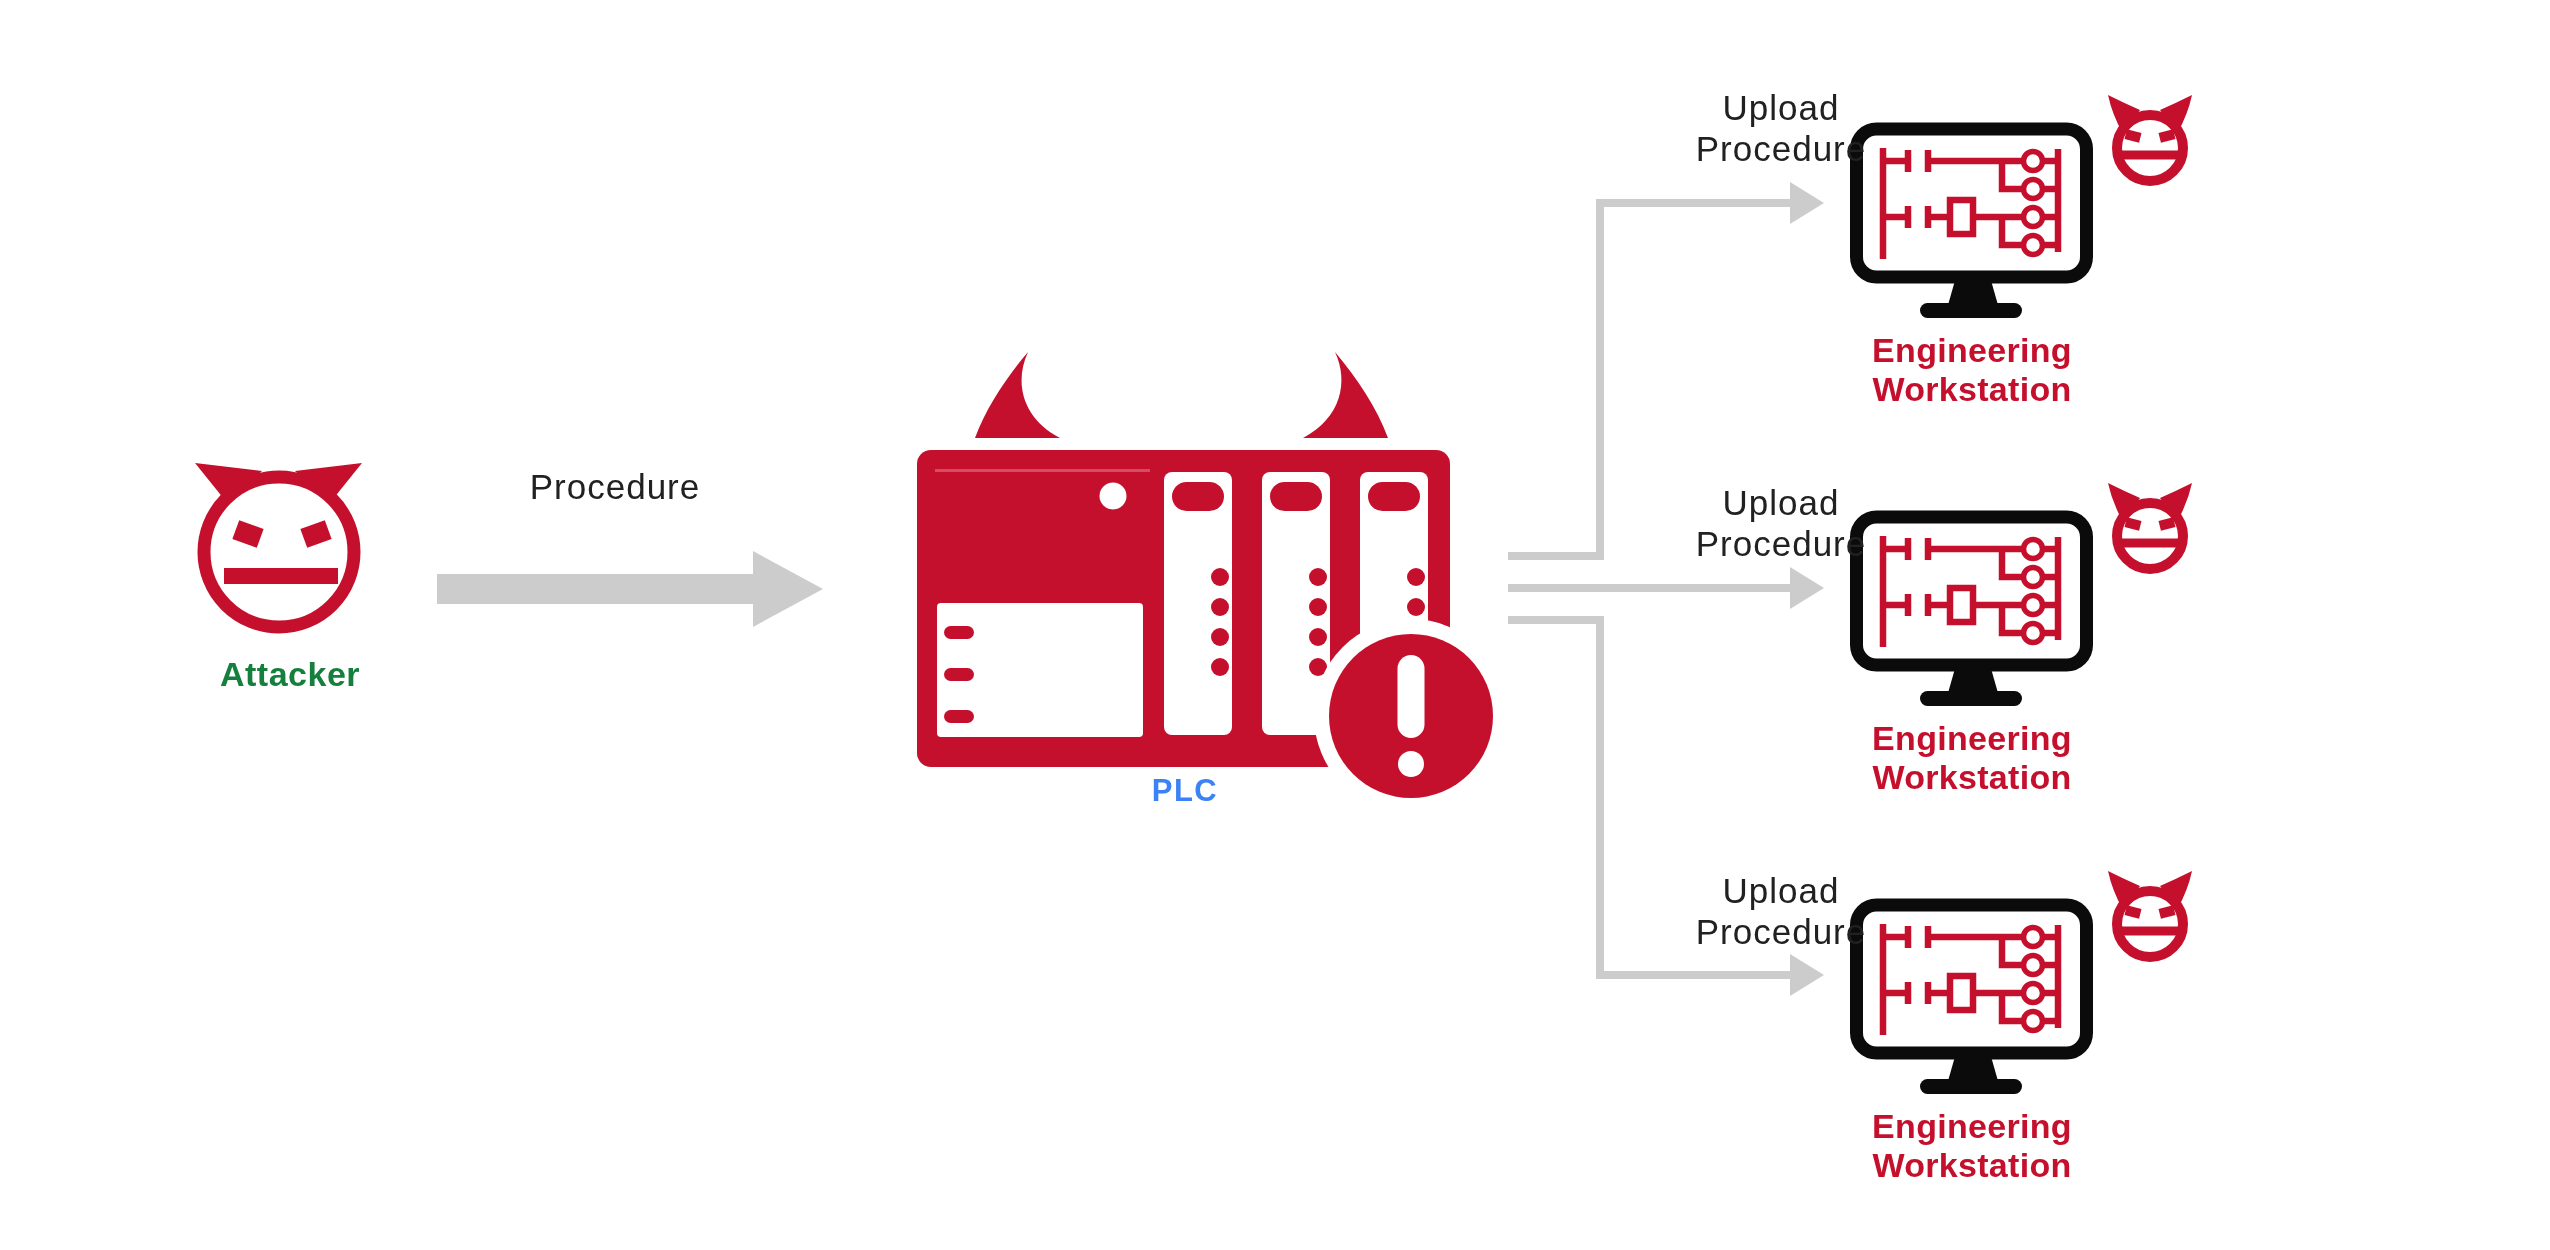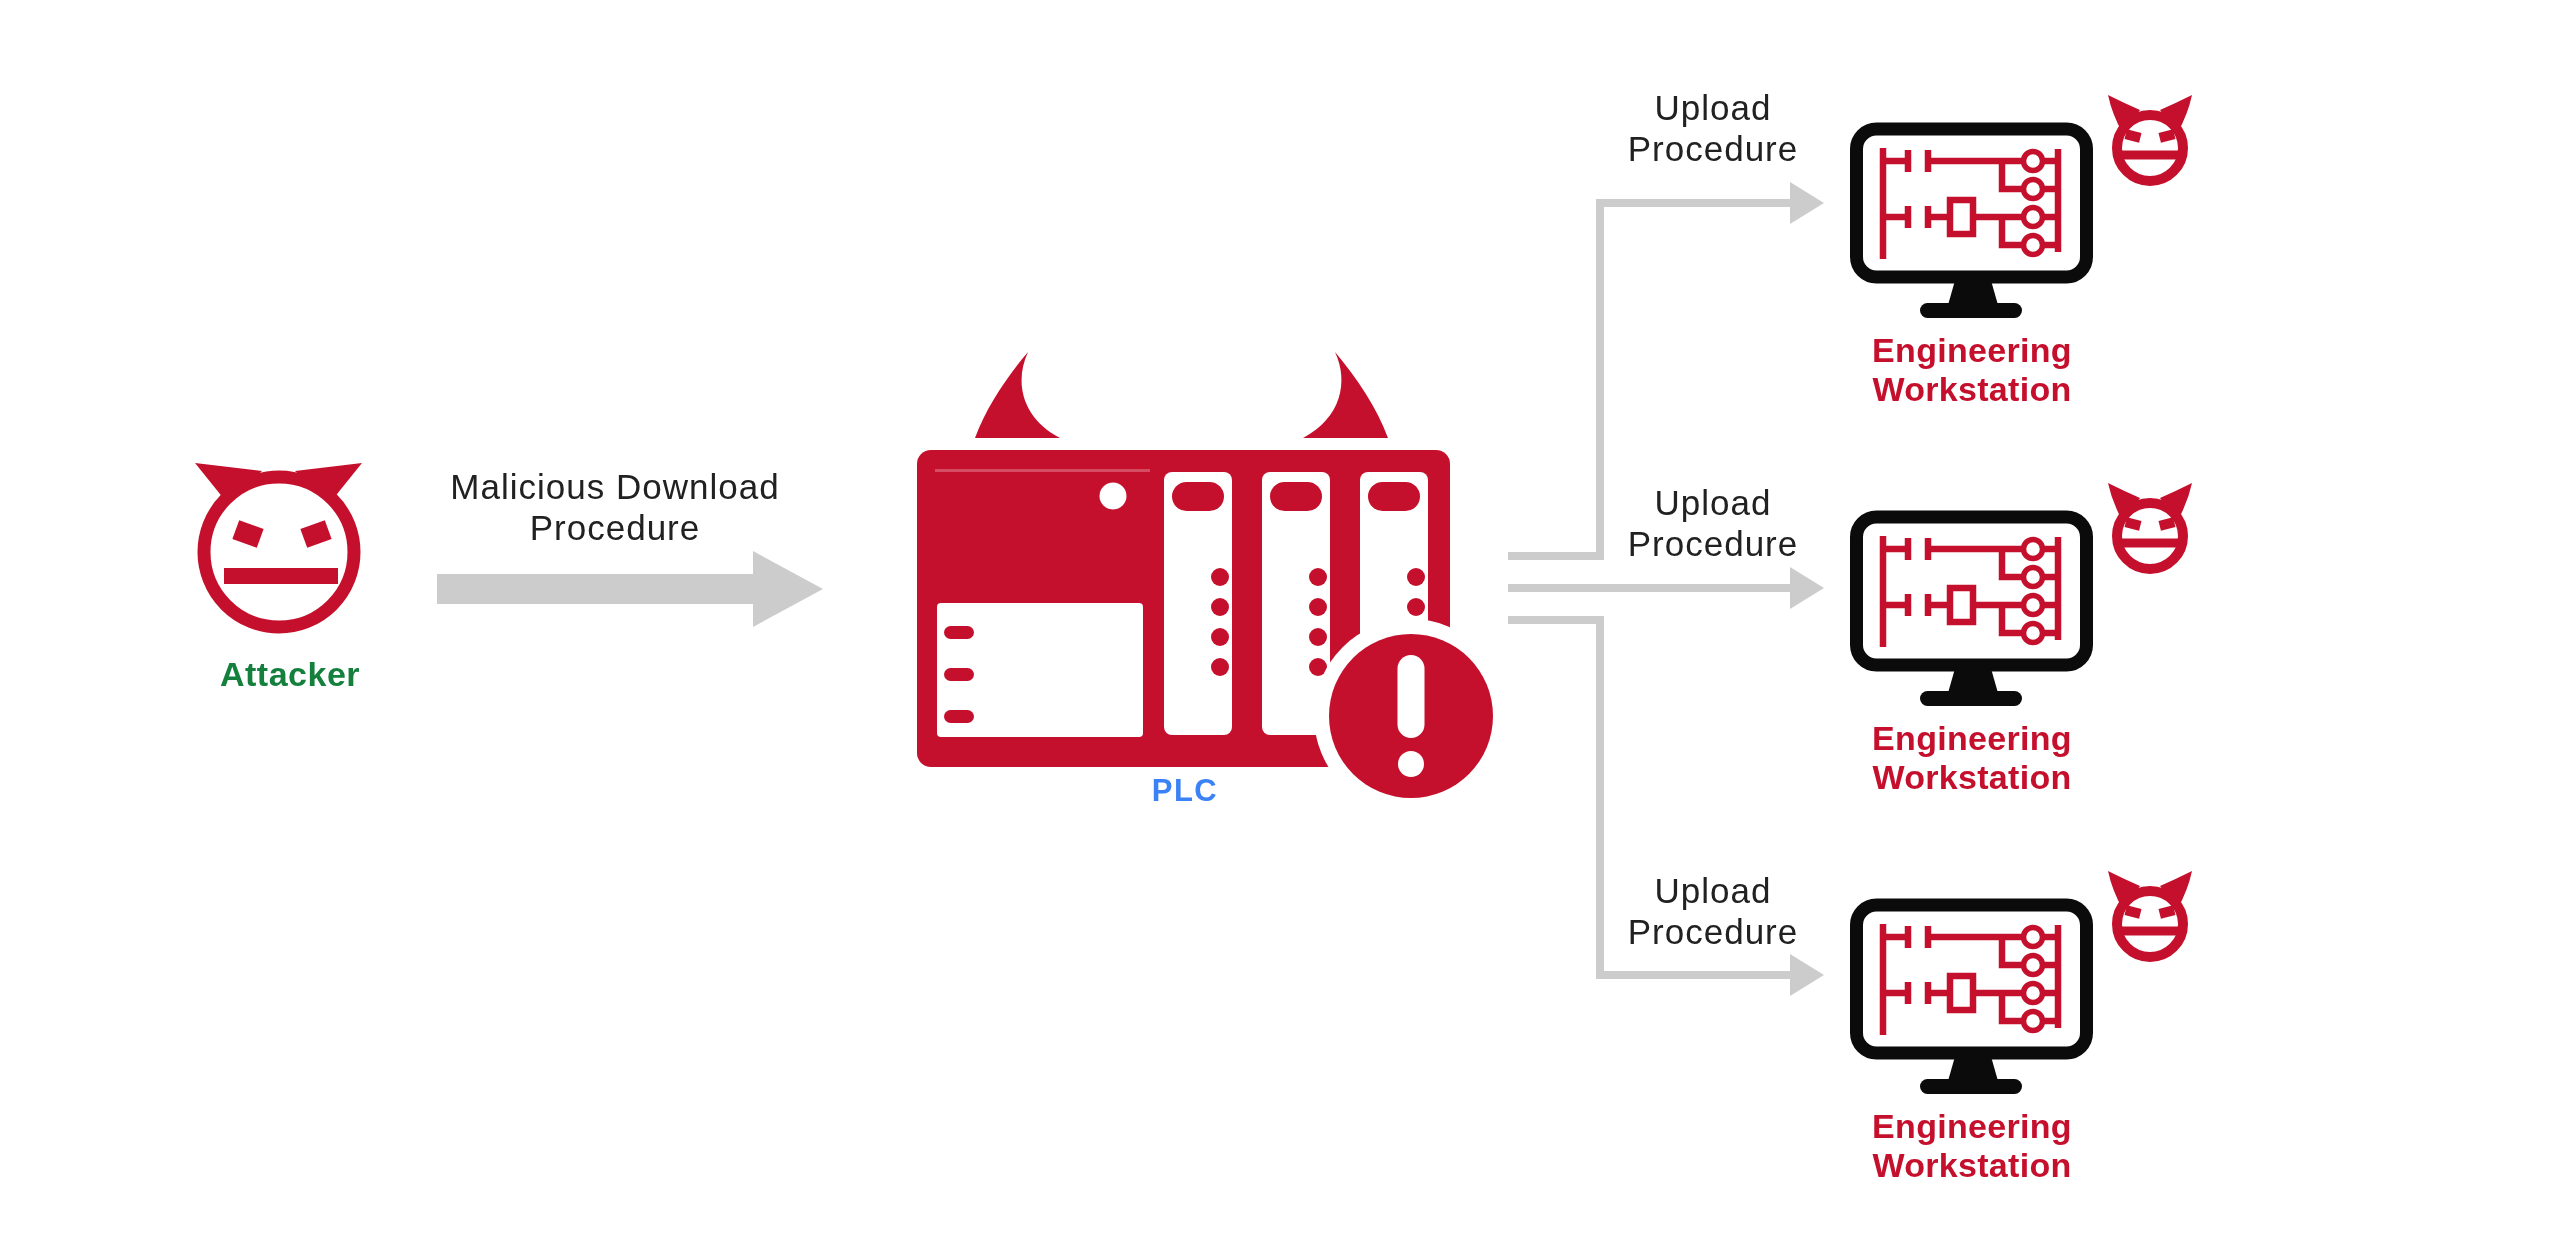--- a/index.html
+++ b/index.html
@@ -10,21 +10,21 @@
   }
   html,body{margin:0;padding:0;background:#fff;}
   .canvas{
     position:relative;width:2550px;height:1250px;background:#fff;overflow:hidden;
     font-family:"Liberation Sans",sans-serif;
   }
   .scene{position:absolute;left:0;top:0;}
   .lbl{position:absolute;text-align:center;}
   .flow{font-size:35px;line-height:41px;color:var(--text);letter-spacing:1px;font-weight:400;}
   .download-label{left:400px;top:466px;width:430px;}
-  .upload-label{left:1560px;width:306px;}
+  .upload-label{left:1628px;width:306px;}
   .attacker-label{left:165px;top:655px;width:250px;font-size:34px;font-weight:700;color:#15803d;letter-spacing:.5px;}
   .plc-label{left:1060px;top:773px;width:250px;font-size:31px;font-weight:700;color:#3b82f6;letter-spacing:1.5px;}
   .ws-label{left:1780px;width:384px;font-size:34px;font-weight:700;color:var(--red);letter-spacing:.3px;}
 </style>
 </head>
 <body>
 
 <div class="canvas">
 
   <svg class="scene" width="2550" height="1250" viewBox="0 0 2550 1250">
@@ -140,21 +140,20 @@
     <use href="#monitor" transform="translate(1850,897)"></use>
 
     <use href="#devil-sm" transform="translate(2104,92)"></use>
     <use href="#devil-sm" transform="translate(2104,480)"></use>
     <use href="#devil-sm" transform="translate(2104,868)"></use>
   </svg>
 
   <div class="lbl attacker-label">Attacker</div>
 
   <div class="lbl download-label flow">
-    <div>Malicious Download</div>
     <div>Procedure</div>
   </div>
 
   <div class="lbl plc-label">PLC</div>
 
   <div class="lbl upload-label flow" style="top:87px">
     <div>Upload</div>
     <div>Procedure</div>
   </div>
   <div class="lbl upload-label flow" style="top:482px">

